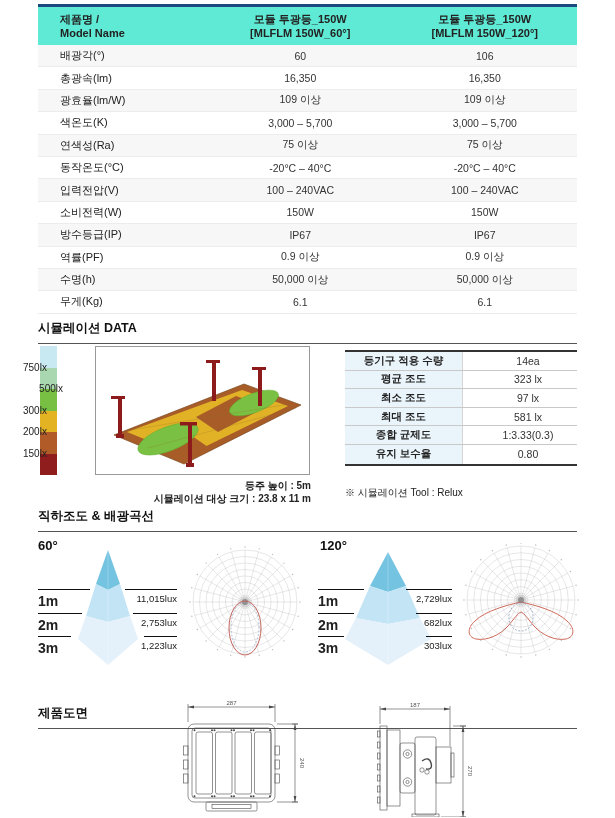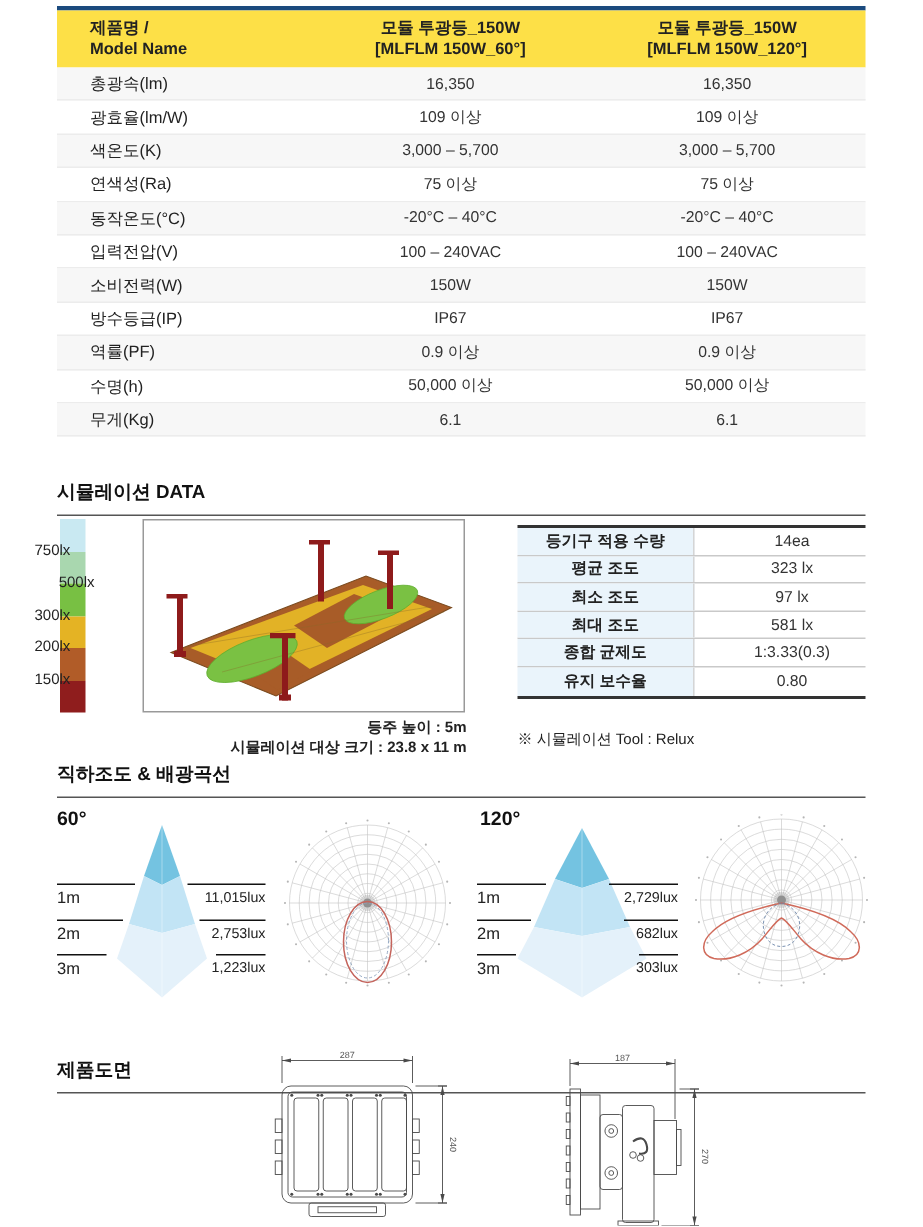--- a/index.html
+++ b/index.html
@@ -1,21 +1,21 @@
 <!DOCTYPE html>
 <html><head>
 <meta charset="utf-8">
 <style>
   * { margin:0; padding:0; box-sizing:border-box; }
   html,body { width:615px; height:818px; background:#fff; font-family:"Liberation Sans",sans-serif; color:#333; }
   .abs { position:absolute; }
 
   
   .spec-table { position:absolute; left:38px; top:4px; width:539px; border-top:3px solid #1b4a7e; font-size:11px; }
-  .spec-header { display:grid; grid-template-columns:170px 1fr 1fr; background:#fde047; height:38px; align-items:center; font-weight:700; color:#222; }
+  .spec-header { display:grid; grid-template-columns:170px 1fr 1fr; background:#5eead4; height:38px; align-items:center; font-weight:700; color:#222; }
   .spec-header .hl { padding-left:22px; line-height:14px; }
   .spec-header .hv { text-align:center; line-height:14px; }
   .spec-row { display:grid; grid-template-columns:170px 1fr 1fr; height:22.4px; align-items:center; border-bottom:1px solid #ececec; }
   .spec-row:nth-child(odd) { background:#f7f7f7; }
   .spec-row .c1 { padding-left:22px; color:#222; }
   .spec-row .c2,.spec-row .c3 { text-align:center; font-size:10.5px; }
 
   
   .sec-title { position:absolute; left:38px; width:539px; font-size:12.5px; font-weight:700; color:#111; padding-bottom:6px; border-bottom:1px solid #555; }
 
@@ -28,21 +28,21 @@
   .sim-table { position:absolute; left:345px; top:350px; width:232px; border-top:2px solid #333; border-bottom:2px solid #333; font-size:10.5px; }
   .sim-tr { display:grid; grid-template-columns:118px 1fr; height:18.6px; align-items:center; border-bottom:1px solid #c9c9c9;gap:16px; }
   .sim-tr:last-child { border-bottom:none; }
   .sim-tr .tl { background:#eaf4fb; height:100%; display:flex; align-items:center; justify-content:center; font-weight:600; color:#222; border-right:1px solid #d5d5d5; }
   .sim-tr .tv { text-align:center; }
   .sim-note { position:absolute; left:345px; top:486px; font-size:10px; font-weight:400; color:#222; }
 
   
   .angle-label { position:absolute; font-size:13px; font-weight:700; color:#111; }
   .mline { position:absolute; height:1.3px; background:#111; }
-  .mlabel { position:absolute; font-size:11px; color:#222; }
+  .mlabel { position:absolute; font-size:14px; color:#222;font-weight:bold; }
   .luxlabel { position:absolute; font-size:9.5px; color:#222; text-align:right; width:60px; }
 
   svg text { font-family:"Liberation Sans",sans-serif; }
 </style>
 </head>
 <body>
 
 <div class="spec-table">
   <div class="spec-header">
     <div class="hl">
@@ -52,20 +52,25 @@
     <div class="hv">
       <div>모듈 투광등_150W</div>
       <div>[MLFLM 150W_60°]</div>
     </div>
     <div class="hv">
       <div>모듈 투광등_150W</div>
       <div>[MLFLM 150W_120°]</div>
     </div>
   </div>
   <div id="spec-rows">
+      <div class="spec-row">
+        <div class="c1">배광각(°)</div>
+        <div class="c2">60</div>
+        <div class="c3">106</div>
+      </div>
       <div class="spec-row">
         <div class="c1">총광속(lm)</div>
         <div class="c2">16,350</div>
         <div class="c3">16,350</div>
       </div>
       <div class="spec-row">
         <div class="c1">광효율(lm/W)</div>
         <div class="c2">109 이상</div>
         <div class="c3">109 이상</div>
       </div>

